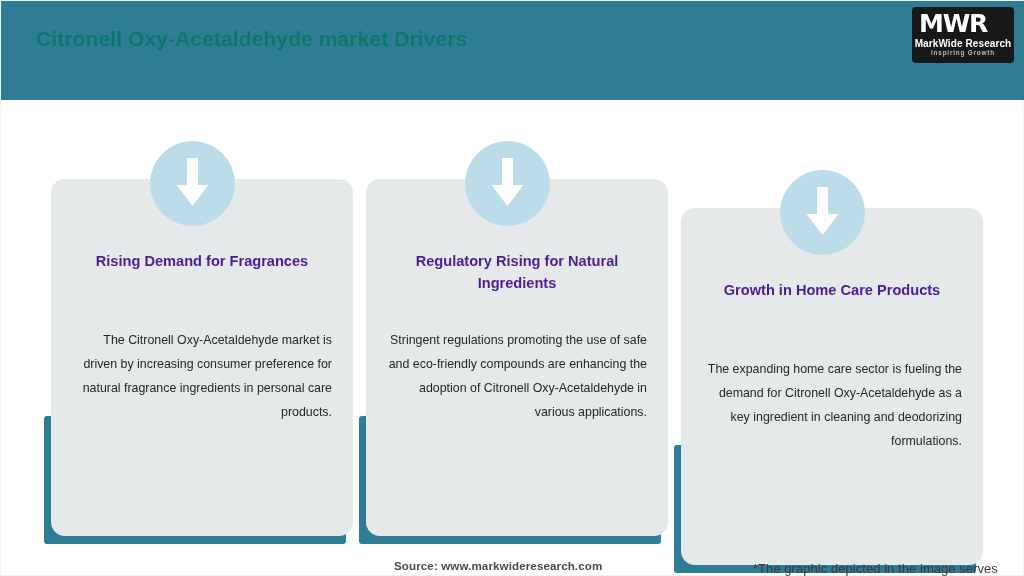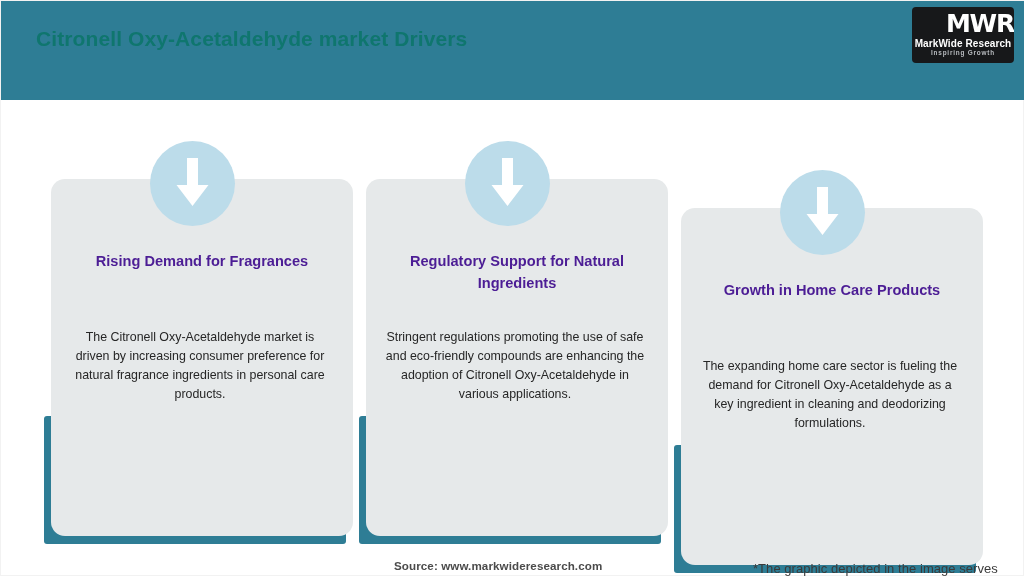--- a/index.html
+++ b/index.html
@@ -52,27 +52,28 @@
     height: 56px;
     background: #17181a;
     border-radius: 4px;
     overflow: hidden;
   }
   .logo-mark {
     position: absolute;
     left: 0;
     top: 4px;
     width: 102px;
-    text-align: right;
+    text-align: left;
     font-size: 25px;
     font-weight: bold;
     color: #ffffff;
     letter-spacing: -1.2px;
     line-height: 26px;
     font-family: "DejaVu Sans", sans-serif;
+    padding-left: 7px;
   }
   .logo-name {
     position: absolute;
     left: 0;
     top: 31px;
     width: 102px;
     text-align: center;
     font-size: 10px;
     font-weight: bold;
     color: #ffffff;
@@ -144,22 +145,22 @@
     color: #4c1d95;
     line-height: 22px;
   }
   .card-body {
     position: absolute;
     left: 24px;
     top: 327px;
     width: 264px;
     font-size: 12.4px;
     color: #262626;
-    line-height: 19px;
-    text-align: center;
+    line-height: 24px;
+    text-align: right;
   }
 
   
   .footer-source {
     position: absolute;
     left: 393px;
     top: 558px;
     font-size: 11.6px;
     font-weight: bold;
     color: #4b4b4b;
@@ -201,21 +202,21 @@
   </div>
 
   <div class="card-group g2">
     <div class="card-shadow"></div>
     <div class="card"></div>
     <div class="card-icon">
       <svg width="35" height="51" viewBox="0 0 35 51">
         <path d="M12 0 L23 0 L23 27 L33.5 27 L17.5 48 L1.5 27 L12 27 Z" fill="#ffffff"></path>
       </svg>
     </div>
-    <div class="card-title">Regulatory Support for Natural Ingredients</div>
+    <div class="card-title">Regulatory Rising for Natural Ingredients</div>
     <div class="card-body">Stringent regulations promoting the use of safe and eco-friendly compounds are enhancing the adoption of Citronell Oxy-Acetaldehyde in various applications.</div>
   </div>
 
   <div class="card-group g3">
     <div class="card-shadow"></div>
     <div class="card"></div>
     <div class="card-icon">
       <svg width="35" height="51" viewBox="0 0 35 51">
         <path d="M12 0 L23 0 L23 27 L33.5 27 L17.5 48 L1.5 27 L12 27 Z" fill="#ffffff"></path>
       </svg>

